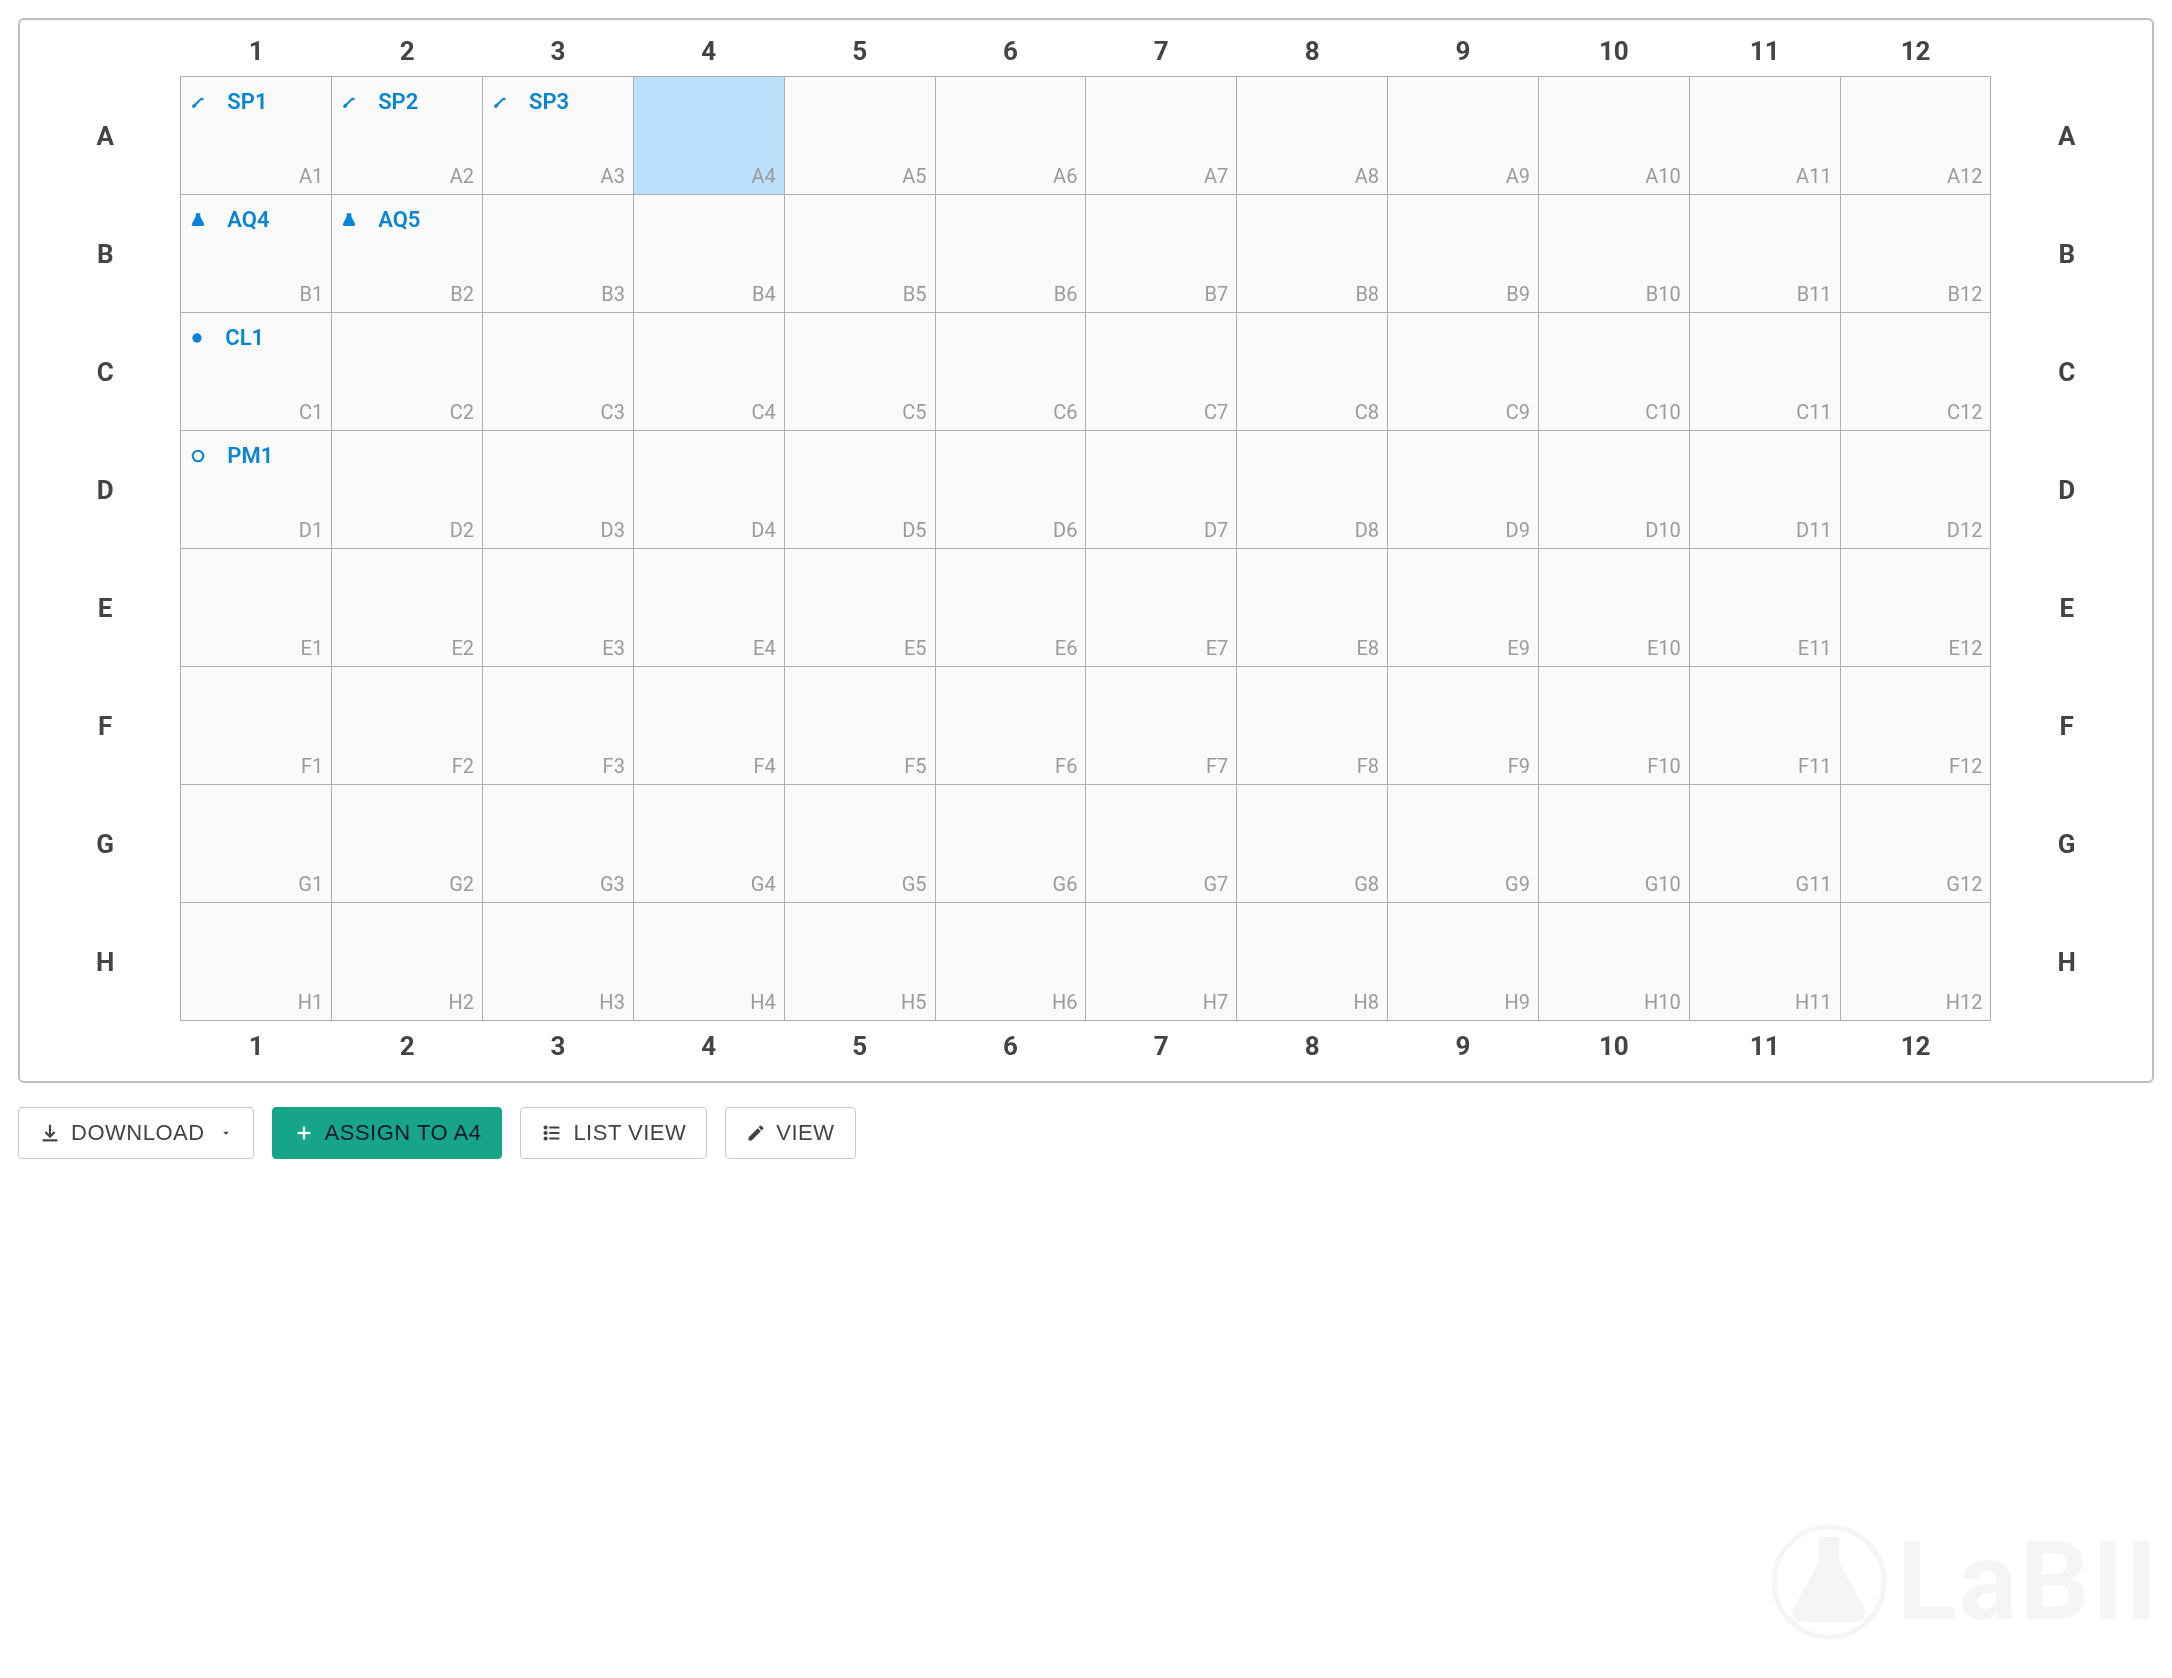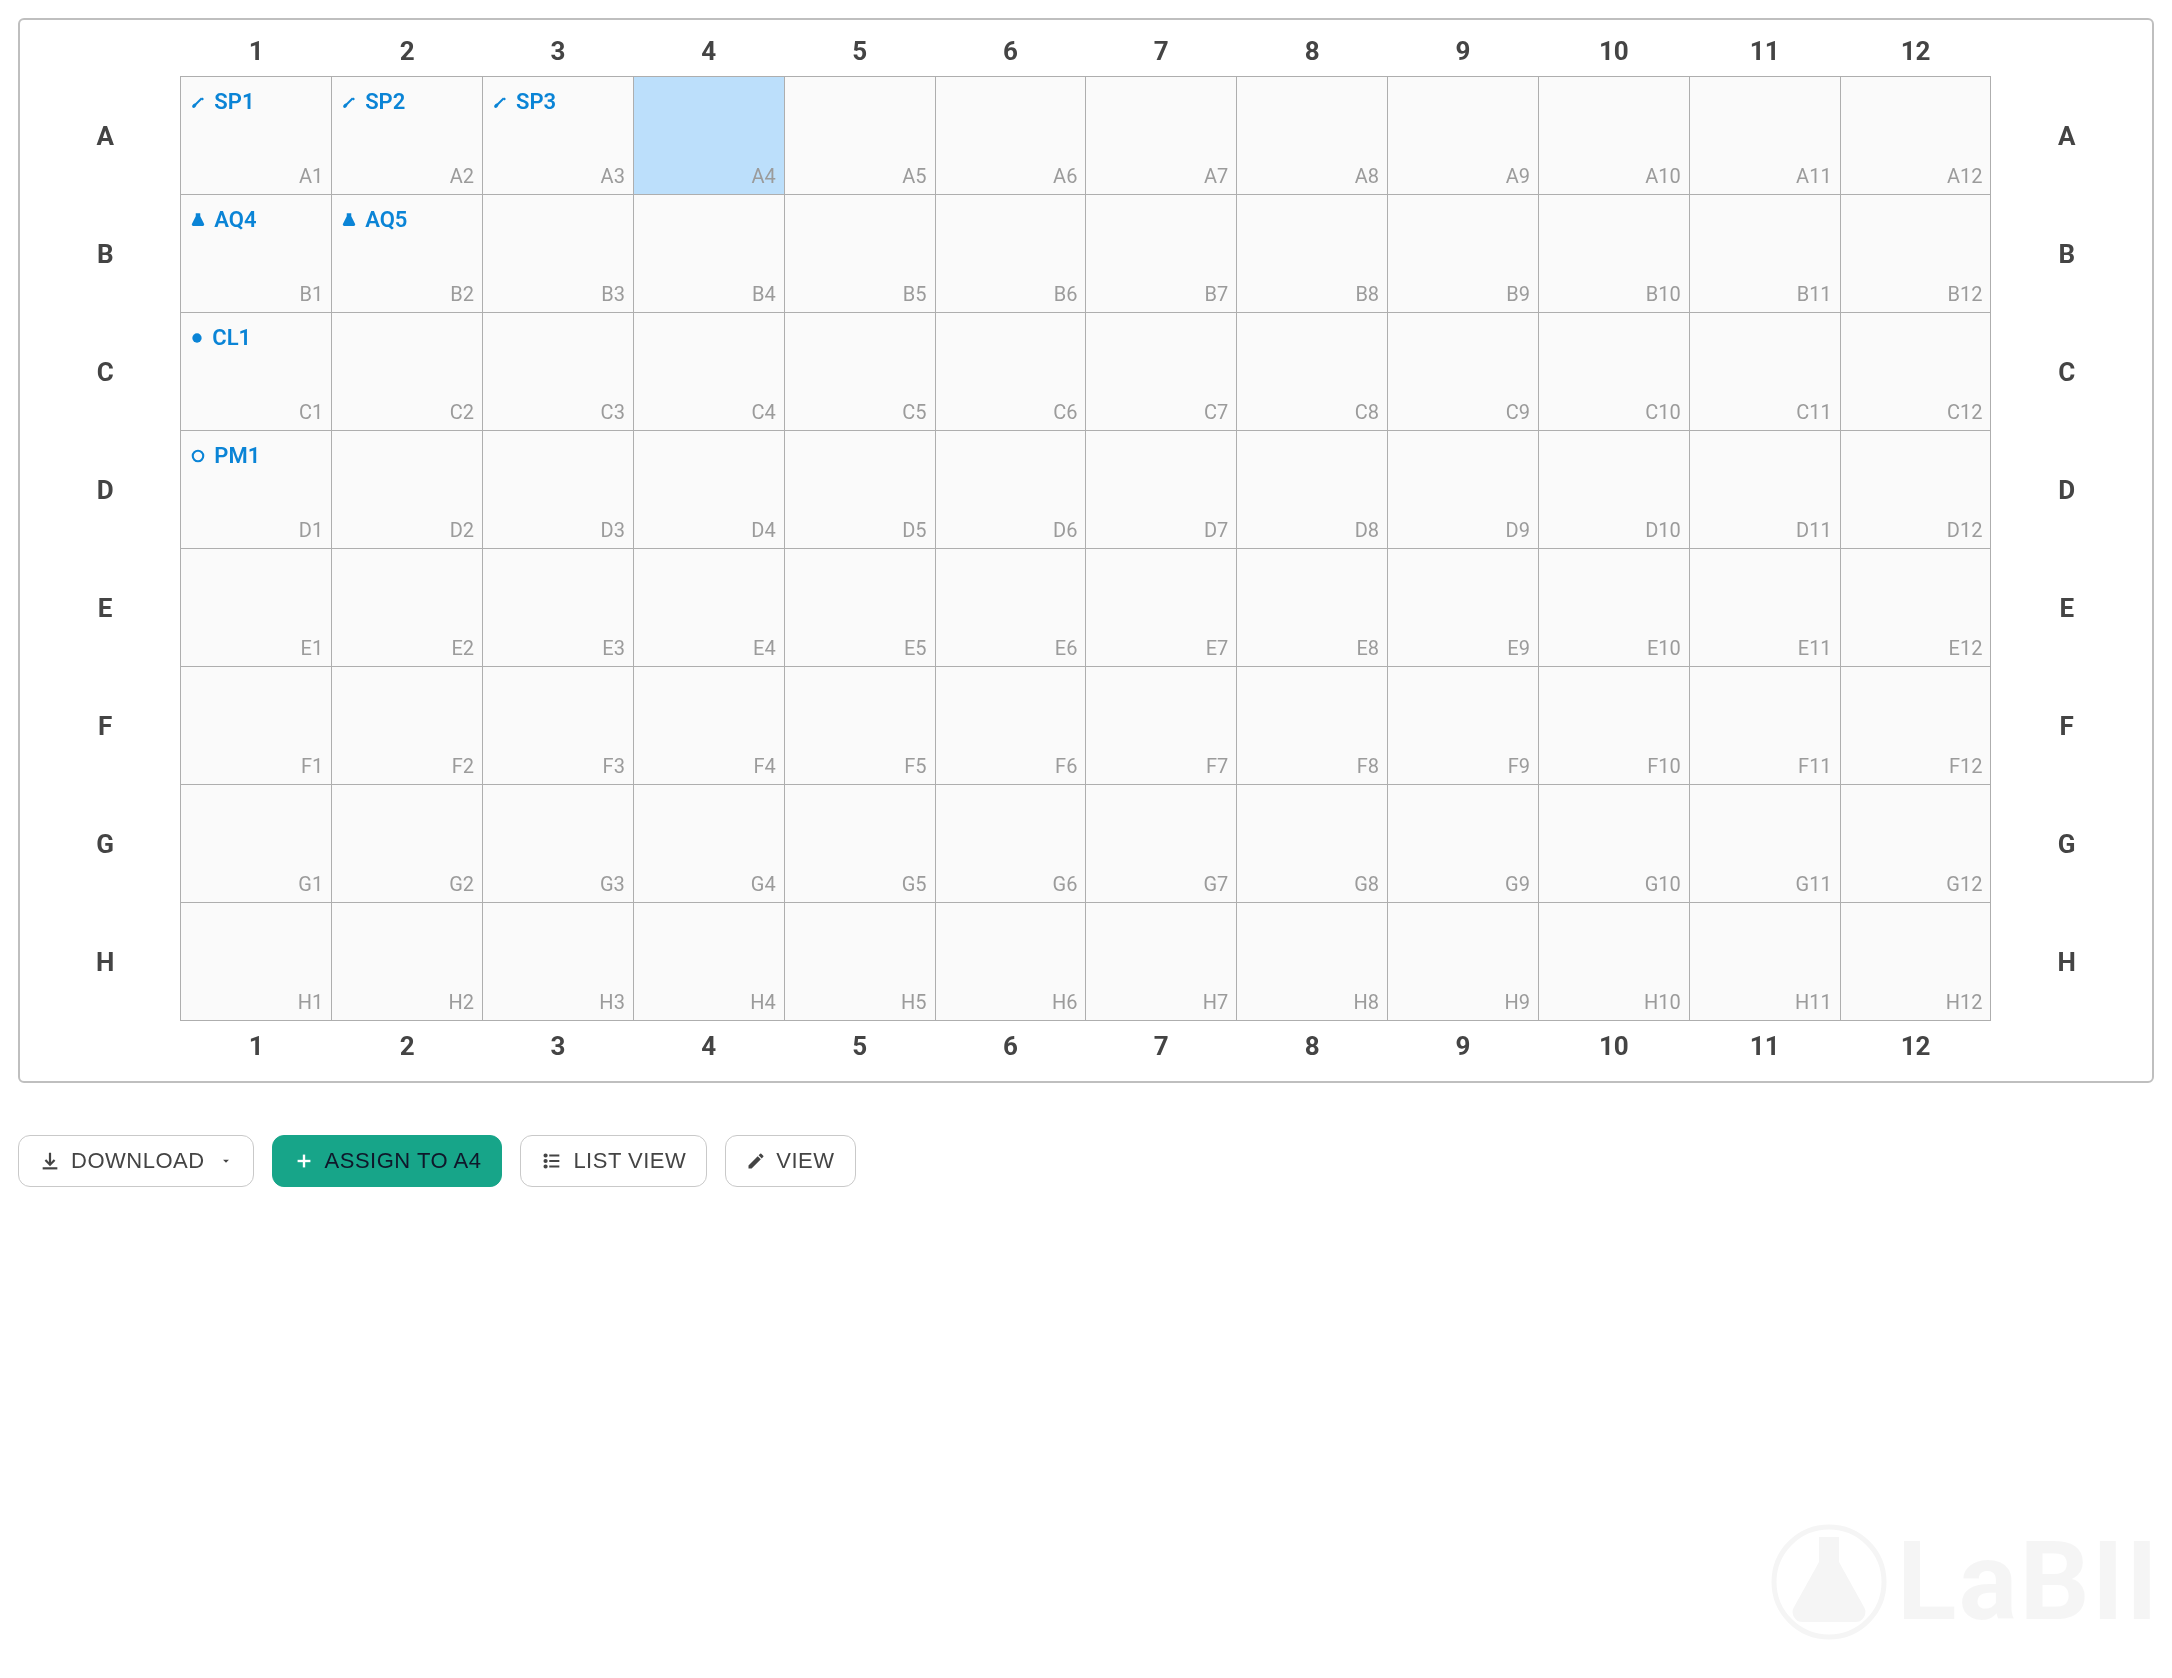--- a/index.html
+++ b/index.html
@@ -42,21 +42,21 @@
   table.plate td.well.selected {
     background: #bcdffb;
     text-decoration: underline;
   }
   .well-content {
     position: absolute;
     top: 12px;
     left: 8px;
     display: flex;
     align-items: center;
-    gap: 7px;
+    gap: 20px;
     color: #0a84d6;
     font-weight: 600;
     font-size: 22px;
   }
   .well-content svg { display:block; }
   .well-coord {
     position: absolute;
     right: 8px;
     bottom: 6px;
     color: #9b9b9b;
@@ -74,28 +74,27 @@
     display: flex;
     gap: 18px;
     align-items: center;
   }
   .btn {
     display: inline-flex;
     align-items: center;
     gap: 10px;
     border: 1px solid #c9c9c9;
     background: #fff;
-    border-radius: 12px;
+    border-radius: 4px;
     padding: 12px 20px;
     font-size: 22px;
     font-weight: 500;
     color: #444;
     cursor: pointer;
     letter-spacing: 0.5px;
-    margin-top: 28px;
   }
   .btn svg { display:block; }
   .btn.primary {
     background: #17a589;
     border-color: #17a589;
     color: #0f172a;
   }
   .btn .caret {
     margin-left: 4px;
   }

